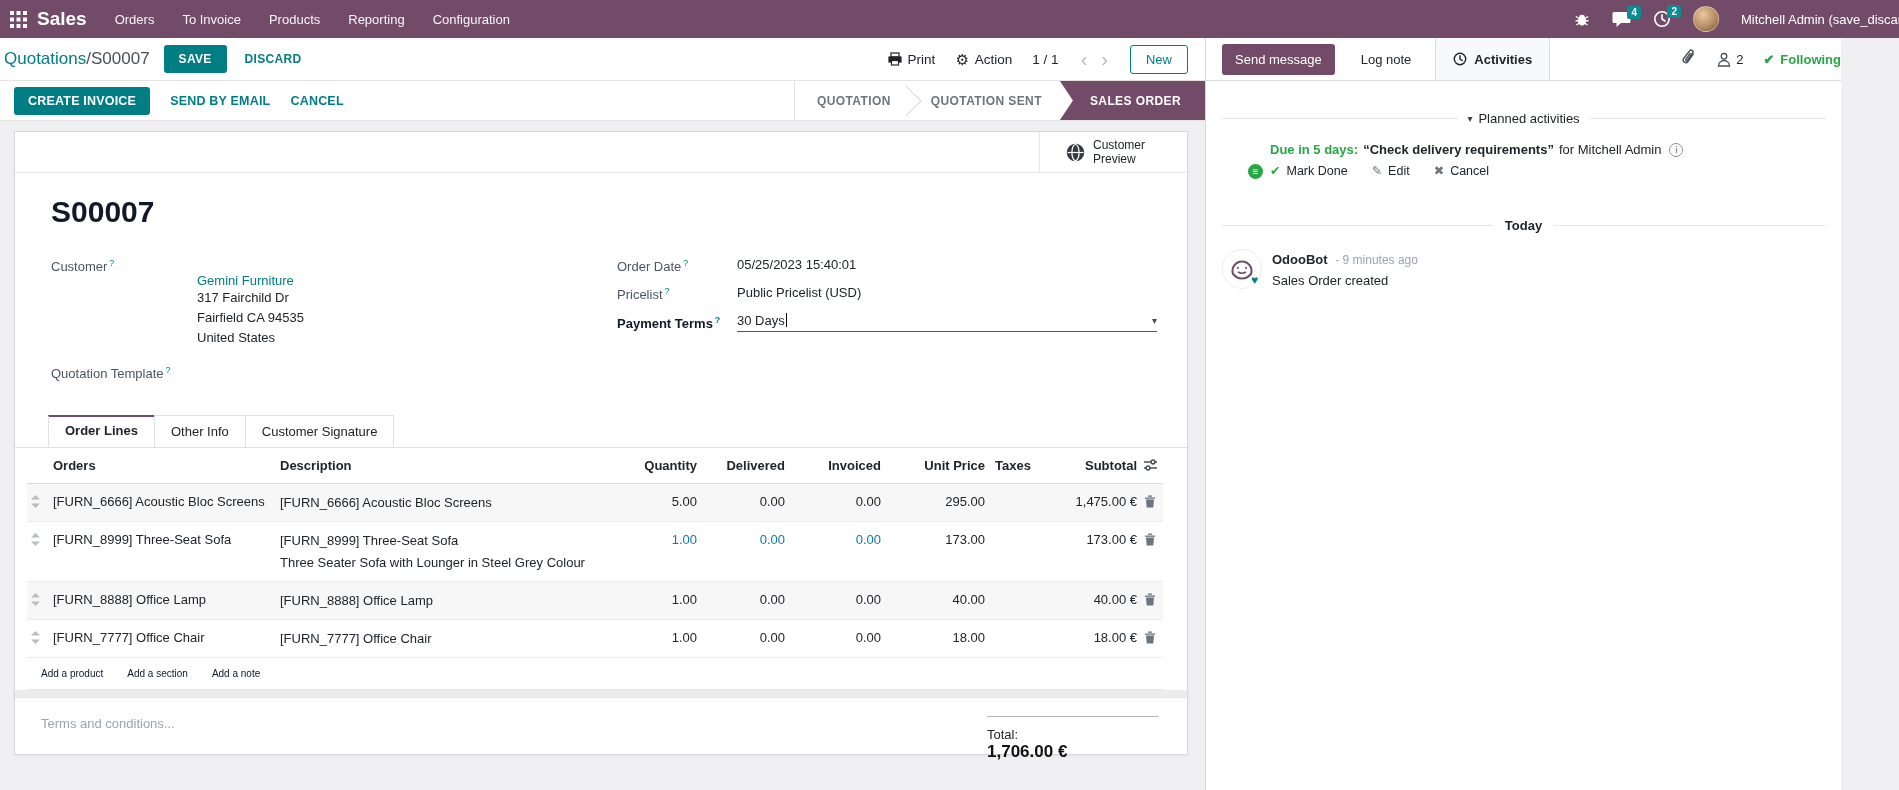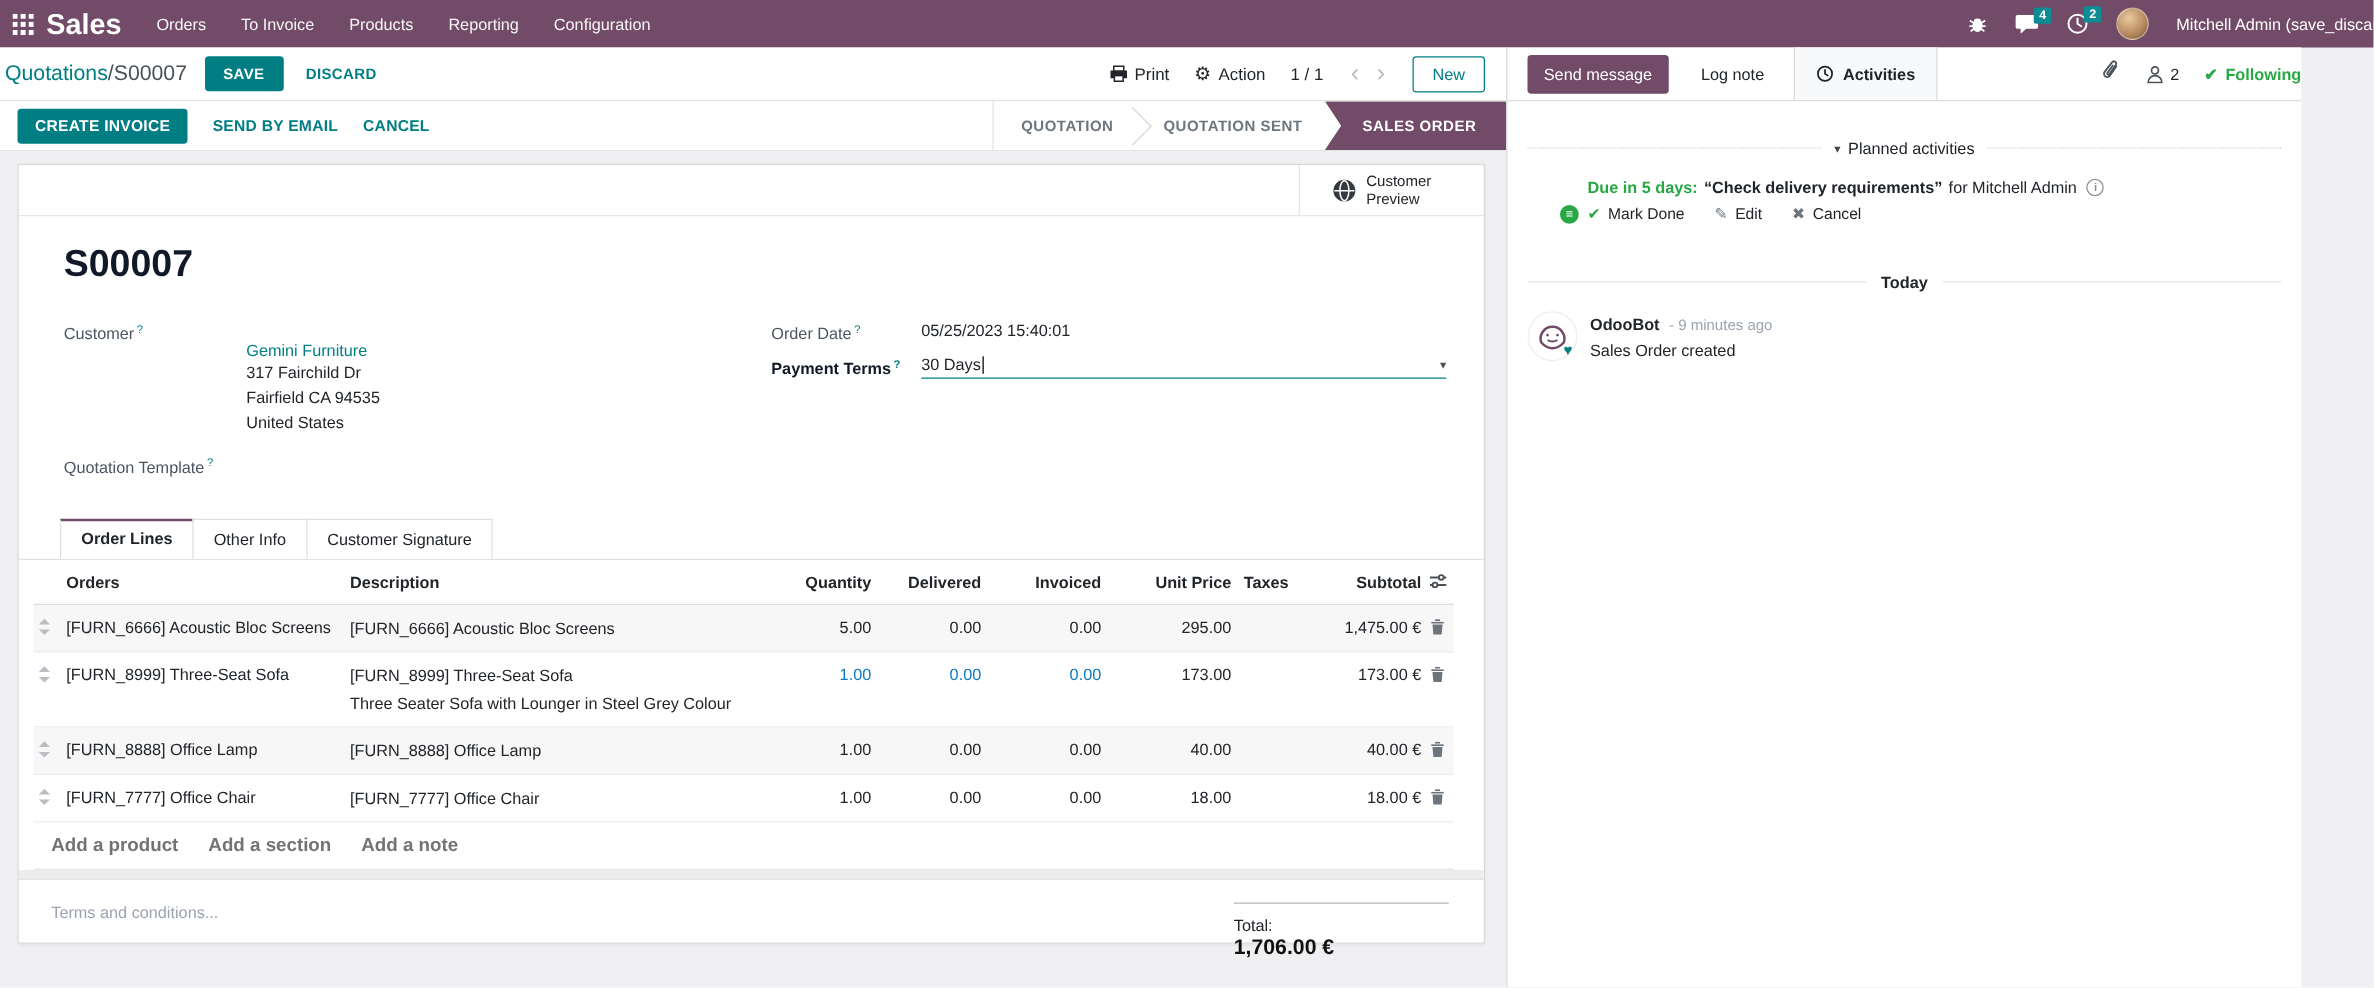--- a/index.html
+++ b/index.html
@@ -4,21 +4,21 @@
 <style>
   * { margin:0; padding:0; box-sizing:border-box; }
   html,body { width:1899px; height:790px; }
   body { font-family:"Liberation Sans", sans-serif; color:#212529; background:#fff; }
   .screen { position:relative; width:1899px; height:790px; overflow:hidden; background:#f0eff1; }
 
   
   .navbar { position:absolute; left:0; top:0; width:1899px; height:38px; background:#714B67;
             display:flex; align-items:center; color:#fff; }
   .apps-icon { margin:0 10px 0 10px; display:flex; }
-  .brand { font-size:23px; font-weight:700; margin-right:28px; }
+  .brand { font-size:19px; font-weight:700; margin-right:28px; }
   .nav-menus { display:flex; gap:28px; font-size:13px; }
   .nav-item { cursor:pointer; opacity:.95; }
   .nav-right { margin-left:auto; display:flex; align-items:center; gap:22px; padding-right:0; }
   .systray-icon { position:relative; display:flex; }
   .badge { position:absolute; top:-5px; right:-10px; background:#0e8c94; color:#fff; font-size:10px;
            padding:1px 4px; border-radius:2px; line-height:11px; font-weight:700; }
   .avatar-sm { width:26px; height:26px; border-radius:50%;
                background:radial-gradient(circle at 38% 32%, #e8c9a0 0%, #b98d62 55%, #6f5236 100%);
                border:1px solid rgba(255,255,255,.4); }
   .user-name { font-size:13px; white-space:nowrap; overflow:hidden; width:158px; }
@@ -105,21 +105,21 @@
   .oline.shaded { background:#f7f7f7; }
   .cell-r { text-align:right; }
   .cell-taxes { padding-left:10px !important; }
   .cell-handle { padding-left:4px !important; padding-top:11px !important; }
   .cell-trash { text-align:center; padding-top:11px !important; cursor:pointer; }
   .cell-opt { text-align:center; cursor:pointer; }
   .desc-line { line-height:17px; }
   .desc-line + .desc-line { margin-top:5px; }
   .blue { color:#0b79bf; }
   .table-footer { display:flex; gap:24px; padding:10px 0 10px 14px; border-bottom:1px solid #e3e3e3; }
-  .tf-link { color:#737373; font-size:15px; cursor:pointer;font-weight:bold; }
+  .tf-link { color:#0f172a; font-size:10px; cursor:pointer; }
   .list-end { height:8px; background:#ececec; border-bottom:1px solid #e3e3e3; }
 
   
   .totals-section { display:flex; margin:18px 28px 0 26px; }
   .terms { color:#9ca3af; font-size:13px; cursor:text; }
   .totals-box { margin-left:auto; width:172px; border-top:1px solid #b5b5b5; padding-top:10px;
                 display:flex; align-items:baseline; justify-content:space-between;flex-direction:column; }
   .total-label { font-size:13px; color:#212529; }
   .total-value { font-size:17px; font-weight:700; color:#111; }
 
@@ -312,20 +312,24 @@
             <div class="frow qt-row">
               <span class="flabel" style="width:auto;"><span>Quotation Template</span><span class="hint">?</span></span>
             </div>
           </div>
           <div class="fcol-right">
             <div class="frow-r">
               <span class="flabel-r"><span>Order Date</span><span class="hint">?</span></span>
               <span class="fvalue">05/25/2023 15:40:01</span>
             </div>
             <div class="frow-r">
+              <span class="flabel-r"><span>Pricelist</span><span class="hint">?</span></span>
+              <span class="fvalue">Public Pricelist (USD)</span>
+            </div>
+            <div class="frow-r">
               <span class="flabel-r bold"><span>Payment Terms</span><span class="hint">?</span></span>
               <span class="input-line">
                 <span class="input-text">30 Days</span>
                 <span class="cursor-bar"></span>
                 <span class="input-caret">▾</span>
               </span>
             </div>
           </div>
         </div>
       </div>

